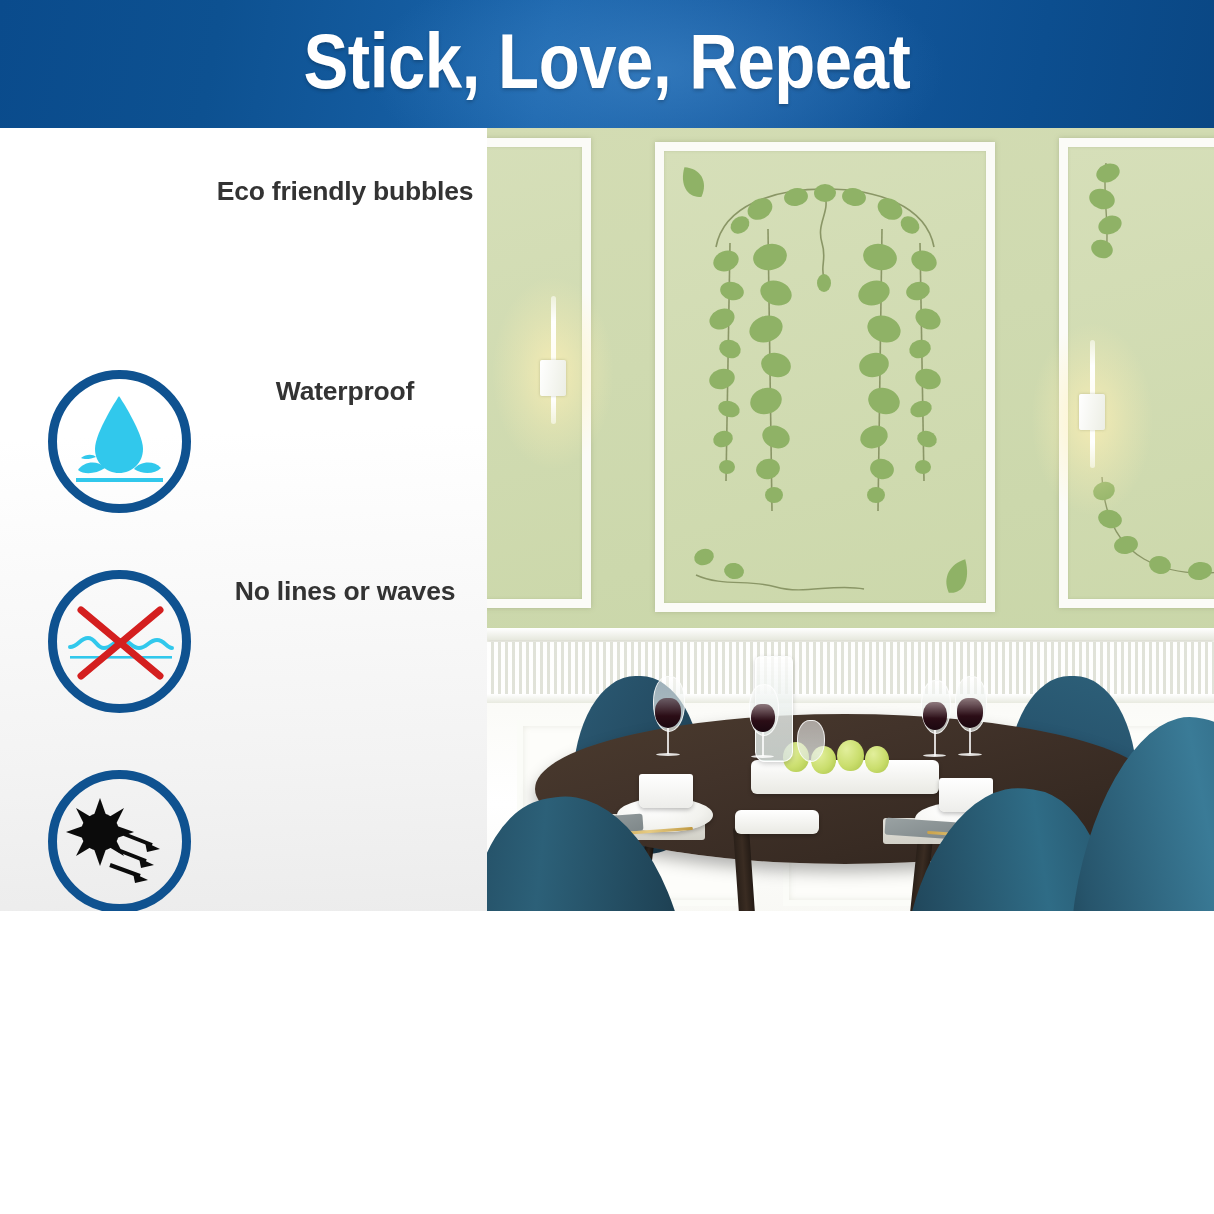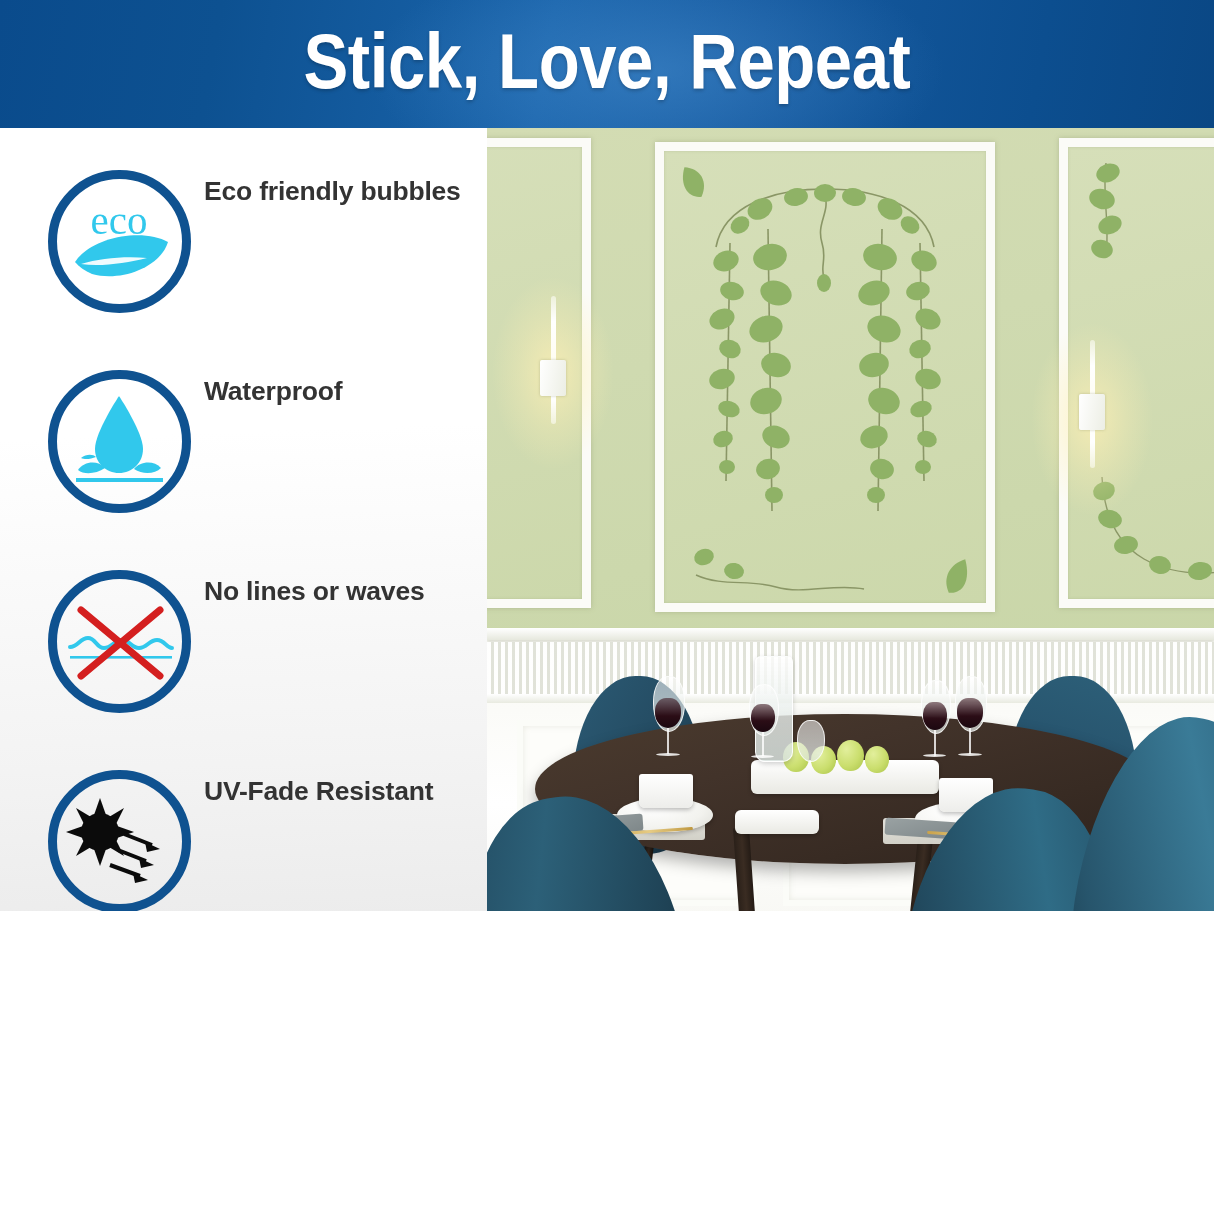--- a/index.html
+++ b/index.html
@@ -10,20 +10,21 @@
   body {
     font-family: "Liberation Sans", sans-serif;
   }
 
   #poster {
     position: relative;
     width: 1214px;
     height: 911px;
     overflow: hidden;
     background: #ffffff;
+    text-align: center;
   }
 
   
   .header-band {
     position: absolute;
     left: 0; top: 0;
     width: 1214px;
     height: 128px;
     background: linear-gradient(100deg,
         #0a4b8c 0%,
@@ -341,28 +342,20 @@
 <div id="poster">
 
   <div class="header-band">
     <div class="header-glow"></div>
     <div class="header-title">Stick, Love, Repeat</div>
   </div>
 
   <div class="features-panel">
 
     <div class="feature-row" style="top:30px;">
-      <div class="feature-icon-wrap">
-        <div class="icon-circle"></div>
-        <svg class="icon-art" viewBox="0 0 143 143">
-          <text x="71" y="64" font-family="Liberation Serif, serif" font-size="41" fill="#31c8ec" text-anchor="middle">eco</text>
-          <path d="M27 92 C44 66, 96 58, 120 72 C112 98, 72 112, 44 104 C37 101, 31 97, 27 92 Z" fill="#31c8ec"></path>
-          <path d="M33 94 C52 88, 78 86, 99 88 C78 93, 53 97, 33 94 Z" fill="#ffffff" opacity="0.92"></path>
-        </svg>
-      </div>
       <div class="feature-label">Eco friendly bubbles</div>
     </div>
 
     <div class="feature-row" style="top:430px;">
       <div class="feature-icon-wrap">
         <div class="icon-circle"></div>
         <svg class="icon-art" viewBox="0 0 143 143">
           <path d="M22 77 C30 77, 32 68, 40 68 C48 68, 48 78, 56 78 C64 78, 66 70, 74 70 C82 70, 83 78, 91 78 C99 78, 101 70, 109 70 C117 70, 118 78, 124 78" fill="none" stroke="#31c8ec" stroke-width="4" stroke-linecap="round"></path>
           <rect x="22" y="86" width="102" height="2.6" fill="#31c8ec"></rect>
           <line x1="33" y1="40" x2="112" y2="106" stroke="#d41f1f" stroke-width="7" stroke-linecap="round"></line>
@@ -406,21 +399,20 @@
             <line x1="70" y1="80" x2="98" y2="91"></line>
             <line x1="62" y1="95" x2="92" y2="106"></line>
           </g>
           <g fill="#0b0b0b">
             <polygon points="112,79 97,72 99,82"></polygon>
             <polygon points="106,95 91,88 93,98"></polygon>
             <polygon points="100,110 85,103 87,113"></polygon>
           </g>
         </svg>
       </div>
-      <div class="feature-label">UV-Fade Resistant</div>
     </div>
 
     <div class="feature-row" style="top:825px;">
       <div class="feature-icon-wrap">
         <div class="icon-circle"></div>
         <svg class="icon-art" viewBox="0 0 143 143">
           <g fill="#2fd6e2">
             <circle cx="57" cy="45" r="16"></circle>
             <circle cx="33" cy="55" r="7"></circle>
             <circle cx="97" cy="48" r="11"></circle>

